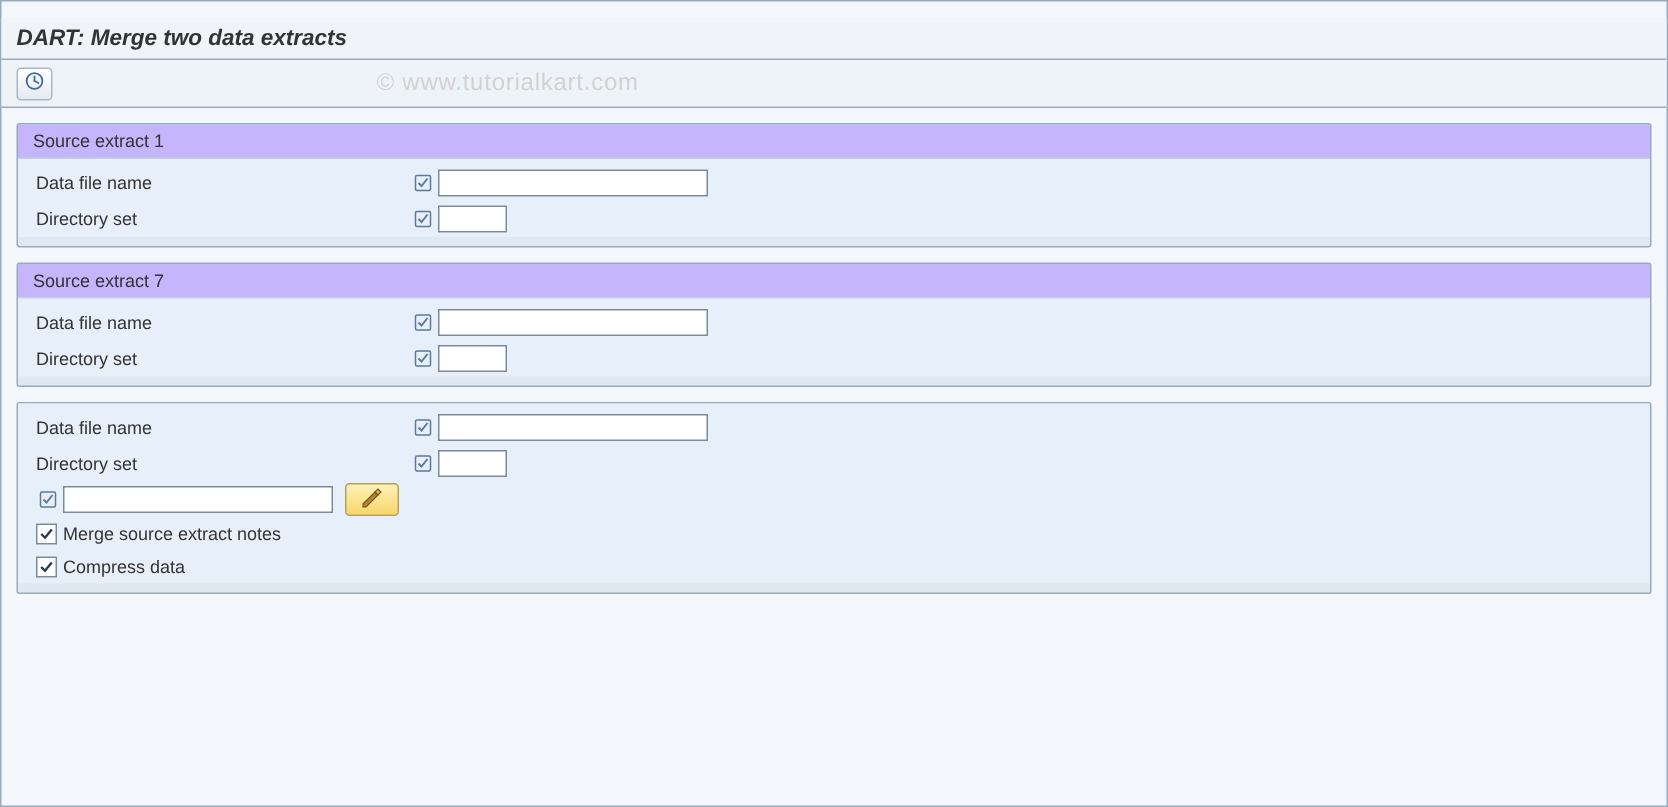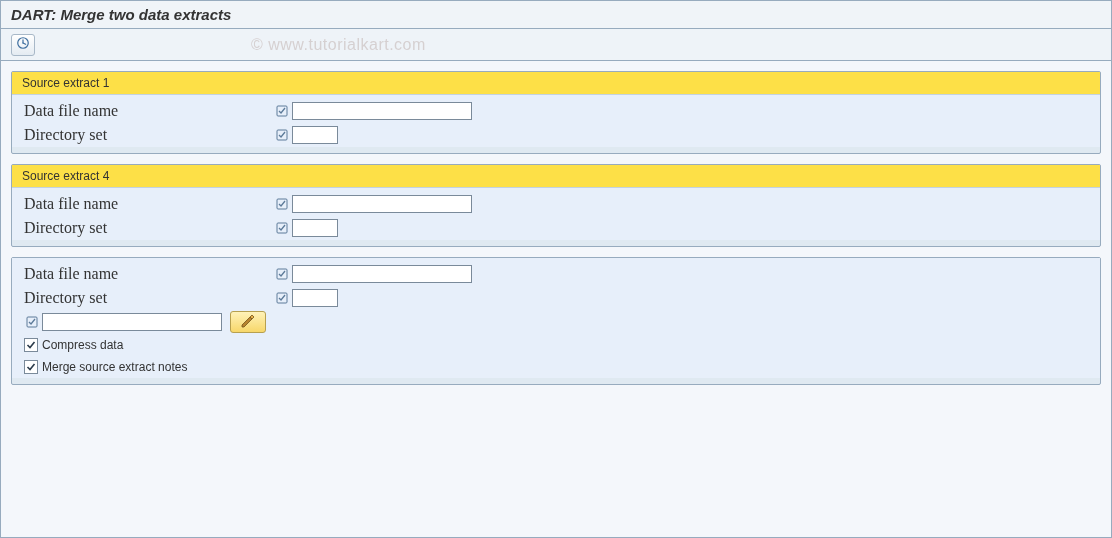--- a/index.html
+++ b/index.html
@@ -19,20 +19,21 @@
     }
     .title-bar {
       height: 28px;
       padding: 5px 10px;
       border-bottom: 1px solid #97abbe;
       background: #f0f4f8;
       font-size: 15px;
       font-weight: bold;
       font-style: italic;
       color: #333;
+      margin-top: 11px;
     }
     .toolbar {
       height: 32px;
       padding: 4px 10px;
       border-bottom: 1px solid #97abbe;
       background: #eef3f8;
       display: flex;
       align-items: center;
       position: relative;
     }
@@ -66,38 +67,37 @@
       border: 1px solid #97abbe;
       background: #dfe9f1;
       border-radius: 2px;
       margin-bottom: 10px;
       padding-bottom: 6px;
     }
     .group-legend {
       padding: 4px 10px;
       font-size: 12px;
       color: #333;
-      background: #fde047;
+      background: #c4b5fd;
       border-bottom: 1px solid #c3d2e0;
     }
     .group-body {
       background: #e7effa;
       padding: 4px 2px 0 2px;
     }
     .row {
       display: flex;
       align-items: center;
       height: 24px;
       padding-left: 10px;
     }
     .row-label {
       width: 250px;
       color: #333;
-      font-size: 16px;
-      font-family: Liberation Serif, serif;
+      font-size: 12px;
     }
     .matchcode {
       display: inline-flex;
       align-items: center;
       justify-content: center;
       width: 16px;
       height: 18px;
       margin-right: 2px;
     }
     .matchcode svg { width: 12px; height: 12px; }
@@ -191,21 +191,21 @@
                 <rect x="1" y="1" width="10" height="10" rx="1" fill="none" stroke="#5c7a99" stroke-width="1"></rect>
                 <path d="M3 6 L5 8 L9 3" fill="none" stroke="#5c7a99" stroke-width="1.3"></path>
               </svg>
           </span>
           <input class="input-field input-narrow" value="" style="">
         </div>
       </div>
     </div>
 
     <div class="group">
-      <div class="group-legend">Source extract 4</div>
+      <div class="group-legend">Source extract 7</div>
       <div class="group-body">
         <div class="row">
           <span class="row-label">Data file name</span>
           <span class="matchcode">
             <svg viewBox="0 0 12 12">
                 <rect x="1" y="1" width="10" height="10" rx="1" fill="none" stroke="#5c7a99" stroke-width="1"></rect>
                 <path d="M3 6 L5 8 L9 3" fill="none" stroke="#5c7a99" stroke-width="1.3"></path>
               </svg>
           </span>
           <input class="input-field input-wide" value="" style="">
@@ -262,28 +262,28 @@
             </span>
           </button>
         </div>
 
         <div class="check-row">
           <span class="checkbox">
             <svg viewBox="0 0 10 10">
                 <path d="M1.5 5 L4 7.5 L8.5 2" fill="none" stroke="#2b3b4b" stroke-width="1.6"></path>
               </svg>
           </span>
-          <span class="check-label">Compress data</span>
+          <span class="check-label">Merge source extract notes</span>
         </div>
         <div class="check-row">
           <span class="checkbox">
             <svg viewBox="0 0 10 10">
                 <path d="M1.5 5 L4 7.5 L8.5 2" fill="none" stroke="#2b3b4b" stroke-width="1.6"></path>
               </svg>
           </span>
-          <span class="check-label">Merge source extract notes</span>
+          <span class="check-label">Compress data</span>
         </div>
 
       </div>
     </div>
 
   </div>
 </div>
 
 </body></html>

